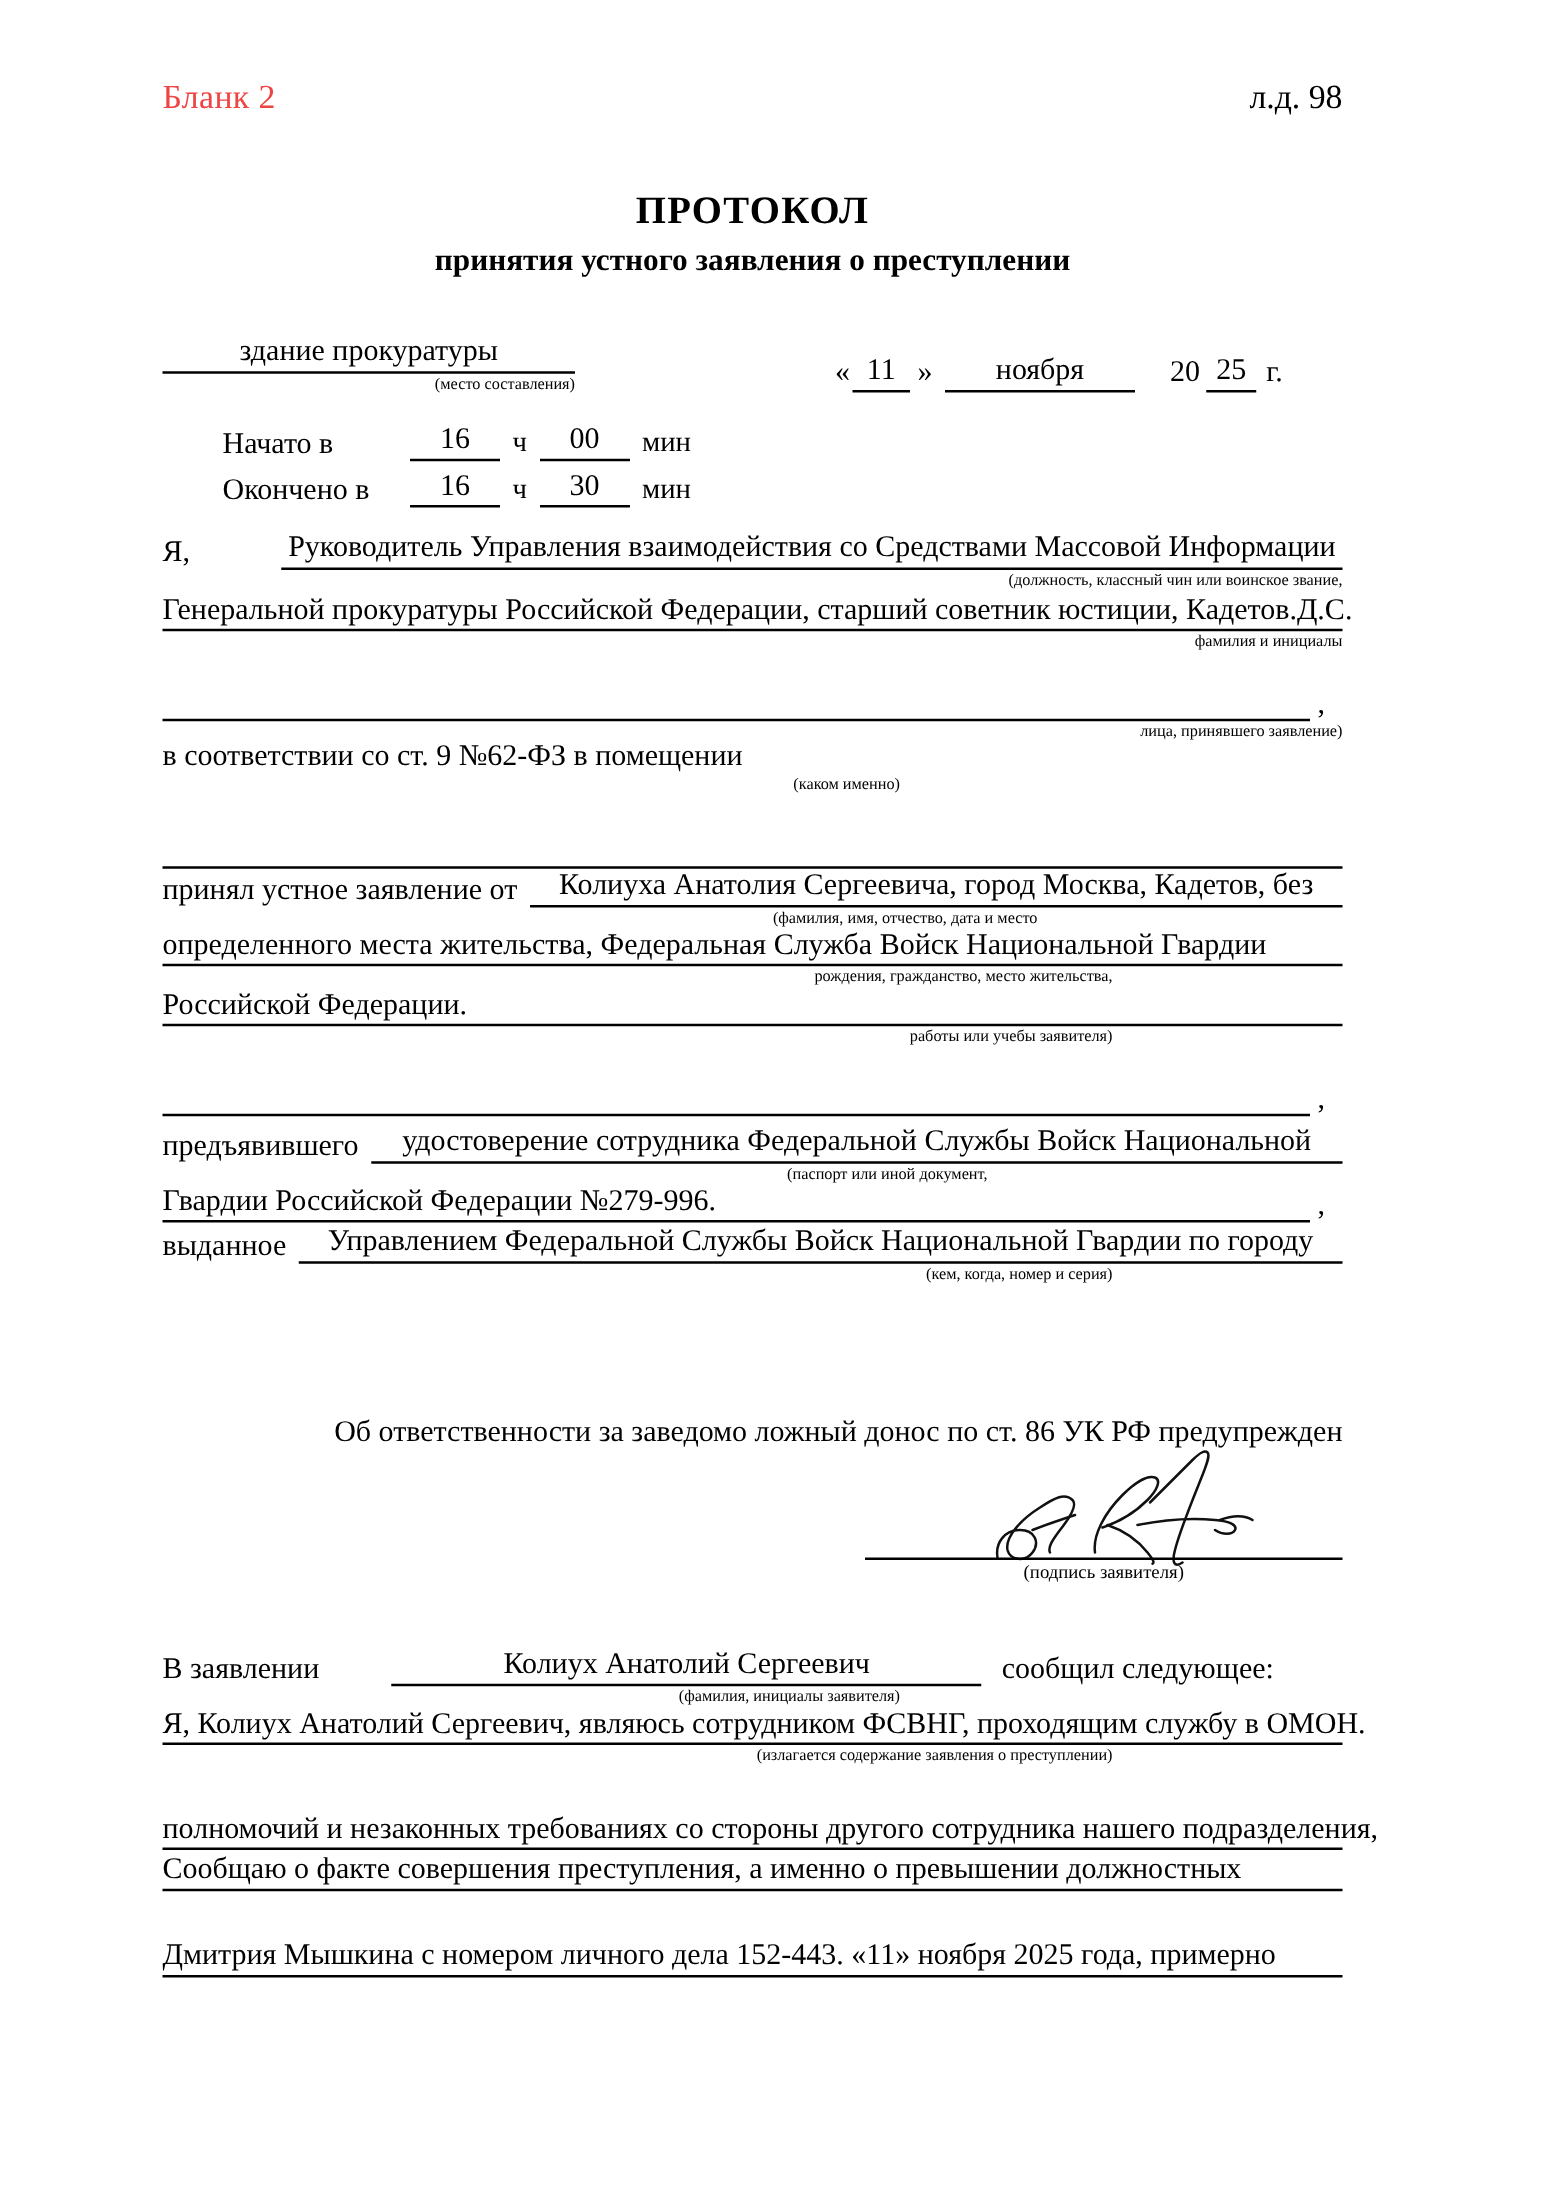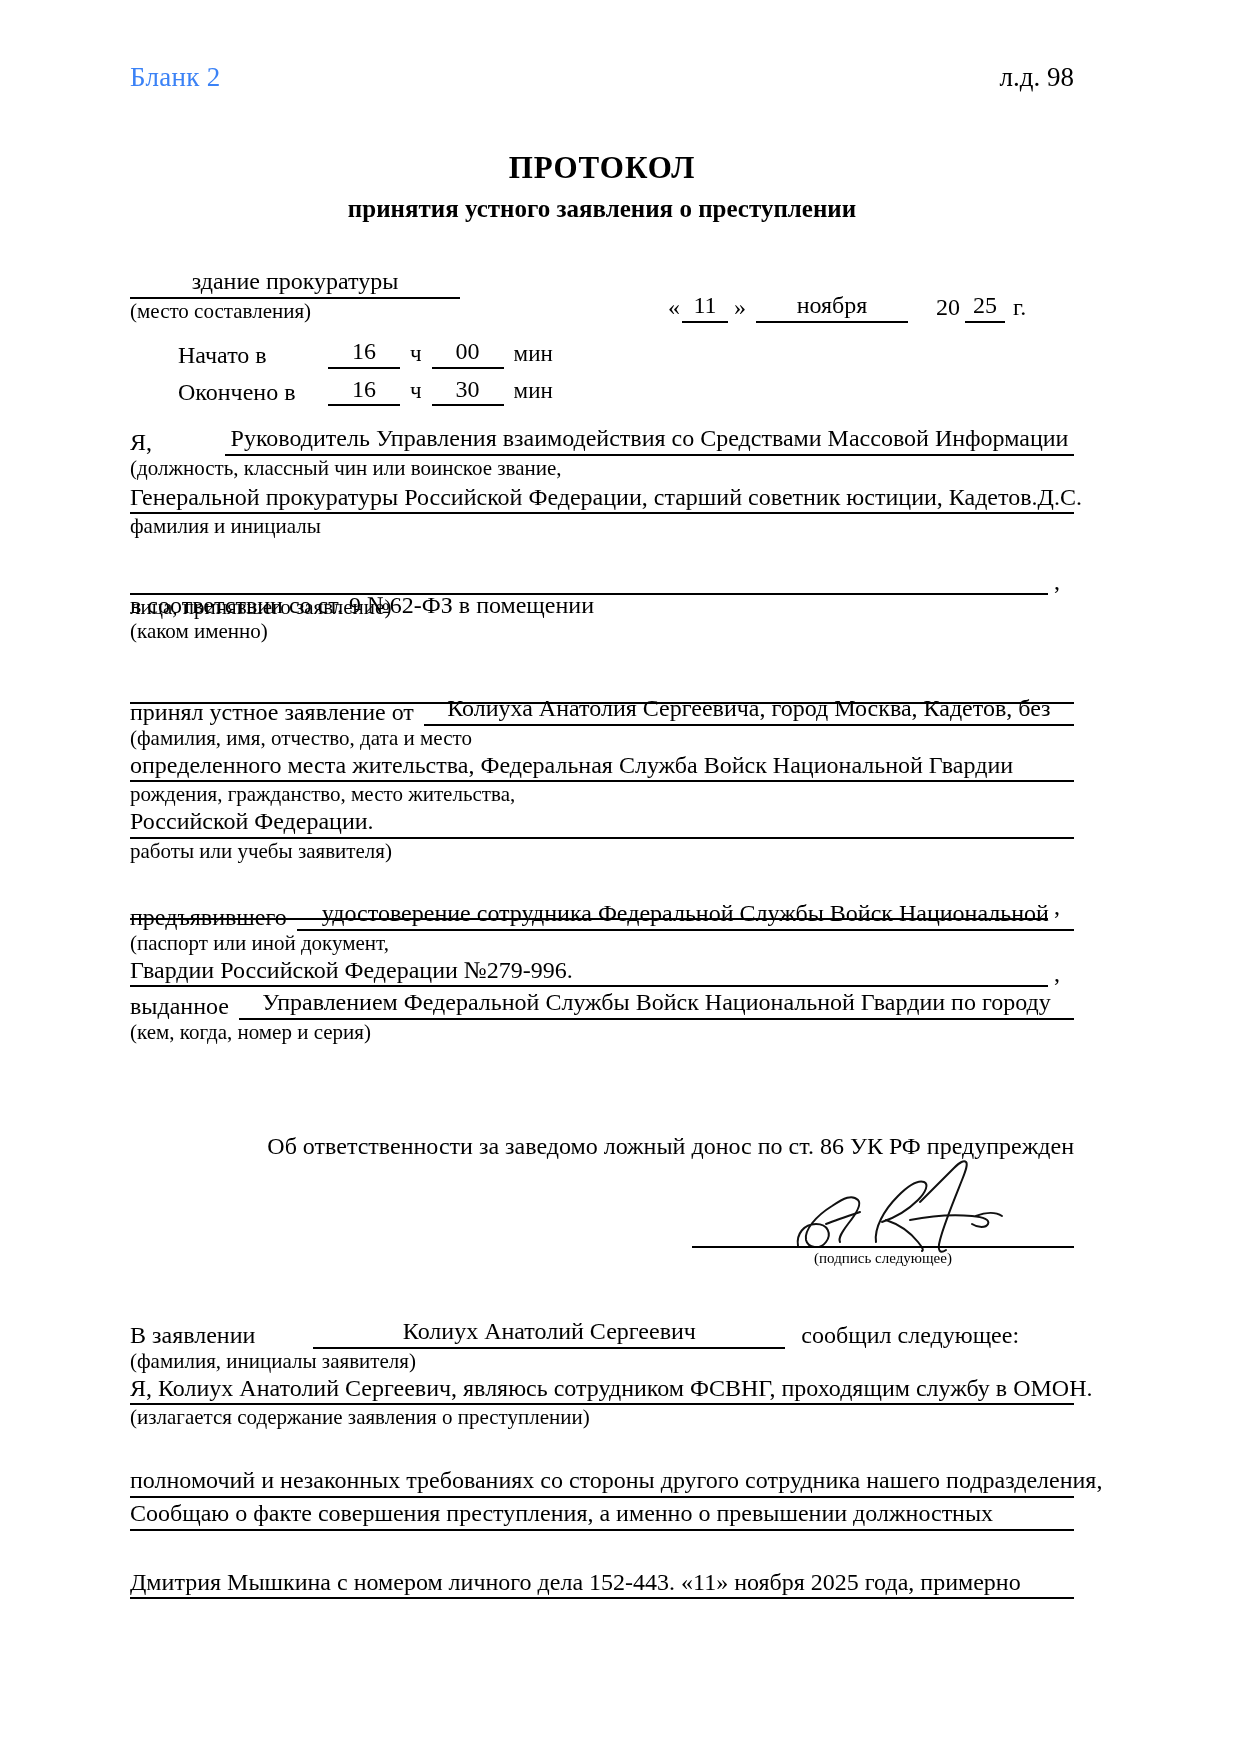--- a/index.html
+++ b/index.html
@@ -31,21 +31,21 @@
   .doc-header {
     position: absolute;
     top: 62px;
     left: 0;
     width: 944px;
     display: flex;
     justify-content: space-between;
     align-items: baseline;
     font-size: 27px;
   }
-  .blank-label { color: #3b82f6; letter-spacing: .3px; }
+  .blank-label { color: #ef4444; letter-spacing: .3px; }
   .ld-label { color: #000; }
 
   
   .title-block {
     position: absolute;
     top: 150px;
     left: 0;
     width: 944px;
     text-align: center;
   }
@@ -56,22 +56,22 @@
   }
   .title-sub {
     font-size: 25px;
     font-weight: bold;
     margin-top: 9px;
   }
 
   
   .row { display: flex; align-items: flex-end; }
   .cap {
-    font-size: 21px;
-    text-align: left;
+    font-size: 13px;
+    text-align: right;
     line-height: 1.1;
     margin-top: 1px;
   }
 
   
   .slot {
     border-bottom: 2.2px solid #000;
     text-align: center;
     font-size: 24px;
     white-space: nowrap;
@@ -266,21 +266,21 @@
             <path d="M36,74 C46,70 58,66 70,62"></path>
             <path d="M86,92 C84,78 94,60 108,46 C118,36 128,30 134,32 C139,34 136,42 128,50 C118,60 104,68 92,72"></path>
             <path d="M96,70 C108,74 120,82 128,92 C132,97 134,100 132,101"></path>
             <path d="M130,52 C142,40 154,28 164,18 C170,12 174,10 176,12 C178,14 176,20 172,30 C164,50 154,74 150,90 C147,101 150,104 156,100"></path>
             <path d="M120,70 C140,66 162,64 182,66 C194,67 200,70 198,74 C196,78 188,78 182,74"></path>
             <path d="M186,66 C196,62 206,62 212,66"></path>
           </g>
         </svg>
       </div>
       <div class="sig-line"></div>
-      <div class="sig-cap" style="top:4px;">(подпись следующее)</div>
+      <div class="sig-cap" style="top:4px;">(подпись заявителя)</div>
     </div>
 
     <div class="body-block" style="top:1318px;">
       <div class="stmt-row">
         <span class="stmt-lead">В заявлении</span>
         <span class="slot stmt-slot">Колиух Анатолий Сергеевич</span>
         <span class="stmt-tail">сообщил следующее:</span>
       </div>
       <div class="cap" style="width:590px;">(фамилия, инициалы заявителя)</div>
       <div class="slot full-slot left" style="margin-top:2px;">Я, Колиух Анатолий Сергеевич, являюсь сотрудником ФСВНГ, проходящим службу в ОМОН.</div>

